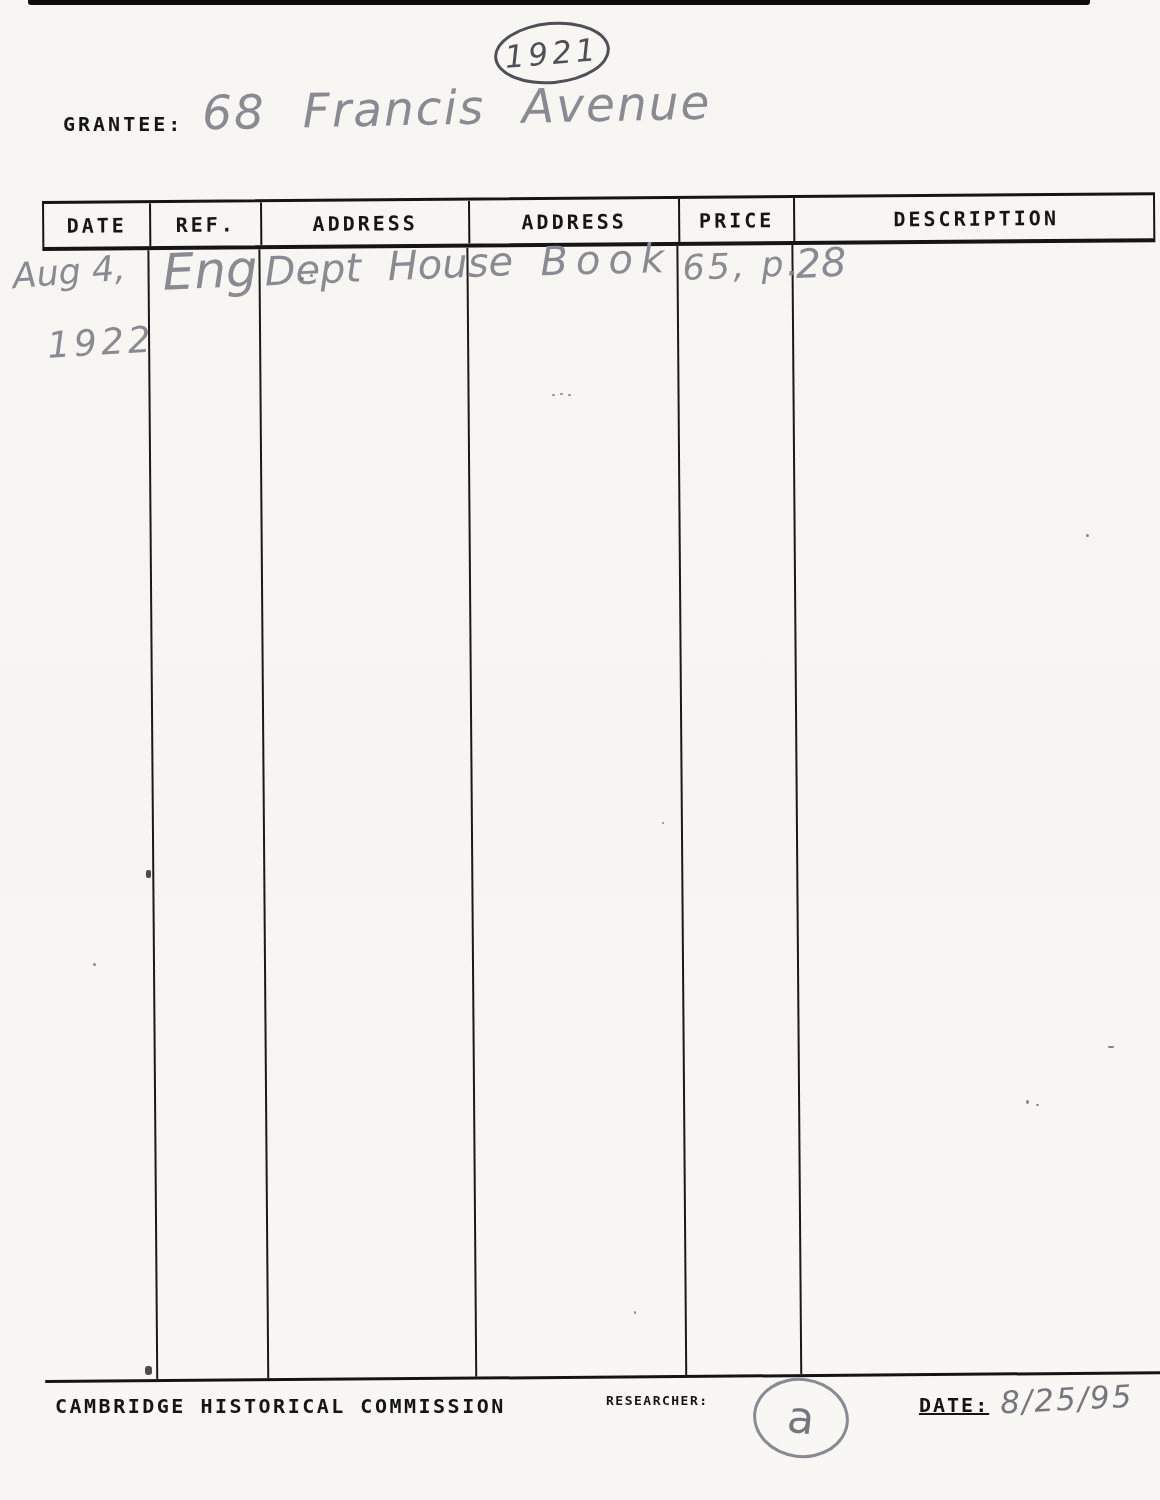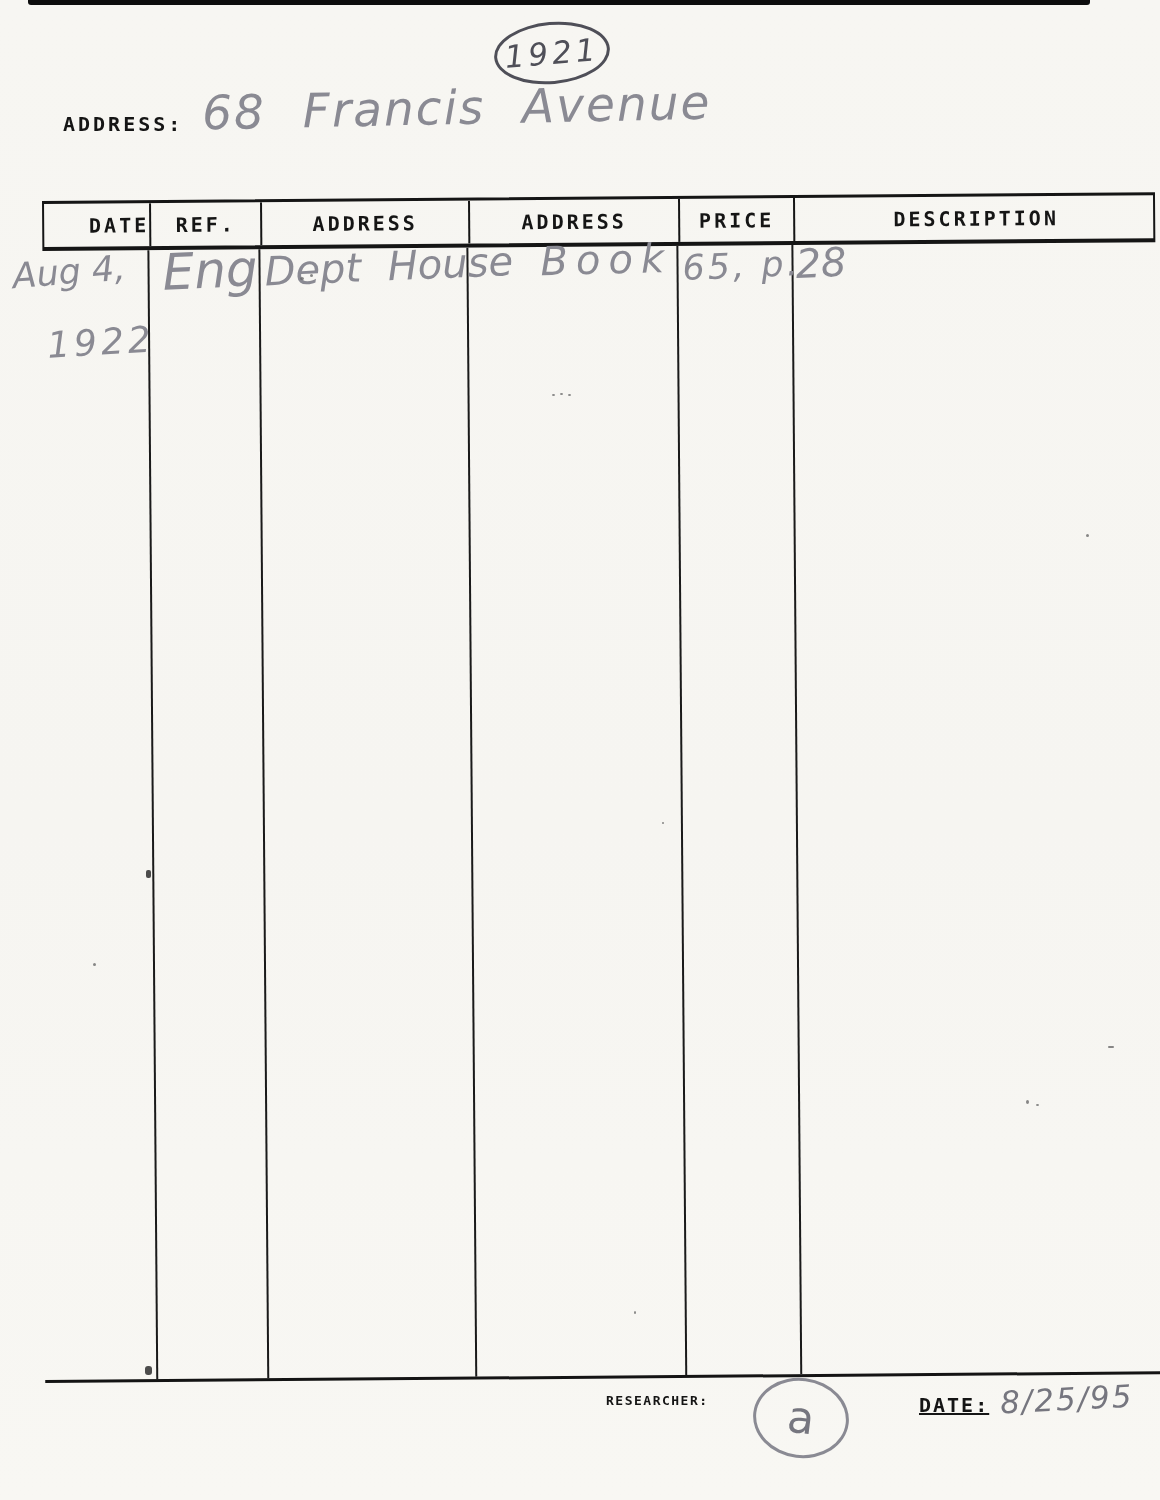--- a/index.html
+++ b/index.html
@@ -44,21 +44,21 @@
   }
   .thead{
     display:flex;box-sizing:border-box;width:1113px;height:50px;
     border:2px solid #151515;border-top-width:3px;border-bottom-width:4px;
     overflow:hidden;background:transparent;
   }
   .hcell{
     box-sizing:border-box;flex:0 0 auto;display:flex;align-items:center;justify-content:center;
     border-left:2px solid #151515;
   }
-  .hcell:first-child{border-left:none;justify-content:flex-end;}
+  .hcell:first-child{border-left:none;}
   .hcell span{font-size:20px;font-weight:700;letter-spacing:3px;color:#151515;
     font-family:"DejaVu Sans Mono","Liberation Mono",monospace;}
   .tbody{display:flex;box-sizing:border-box;width:1113px;height:1129px;}
   .bcell{box-sizing:border-box;flex:0 0 auto;border-left:2px solid #1a1a1a;}
   .bcell:first-child{border-left:none;}
   .c-date{width:105px;} .c-ref{width:111px;} .c-grantor{width:208px;}
   .c-grantee{width:210px;} .c-price{width:115px;} .c-desc{width:364px;}
   .bottom-line{
     position:absolute;left:-6px;top:1179px;width:1122px;height:3px;background:#141414;
   }
@@ -89,21 +89,21 @@
 <body>
 
 <div class="sheet">
 
   <div class="top-strip"></div>
 
   <div class="year-badge">
     <span class="hw">1921</span>
   </div>
 
-  <span class="typed address-label">ADDRESS:</span>
+  <span class="typed address-label">GRANTEE:</span>
   <span class="hw address-value">68 Francis Avenue</span>
 
   <div class="table-block">
 
     <div class="thead">
       <div class="hcell c-date">
         <span>DATE</span>
       </div>
       <div class="hcell c-ref">
         <span>REF.</span>
@@ -135,20 +135,21 @@
 
     <span class="hw rw-date1">Aug 4,</span>
     <span class="hw rw-date2">1922</span>
     <span class="hw rw-ref">Eng</span>
     <span class="hw rw-grantor">Dept House</span>
     <span class="hw rw-grantee">Book</span>
     <span class="hw rw-price">65, p.</span>
     <span class="hw rw-desc">28</span>
   </div>
 
+  <span class="typed org-label">CAMBRIDGE HISTORICAL COMMISSION</span>
   <span class="typed researcher-label">RESEARCHER:</span>
   <div class="monogram">
     <span class="hw">a</span>
   </div>
   <span class="typed date-label">DATE:</span>
   <span class="hw date-value">8/25/95</span>
 
   <div class="speck" style="left:300px;top:277px;width:4px;height:3px;"></div>
   <div class="speck" style="left:310px;top:274px;width:3px;height:3px;"></div>
   <div class="speck" style="left:552px;top:394px;width:3px;height:2px;"></div>

